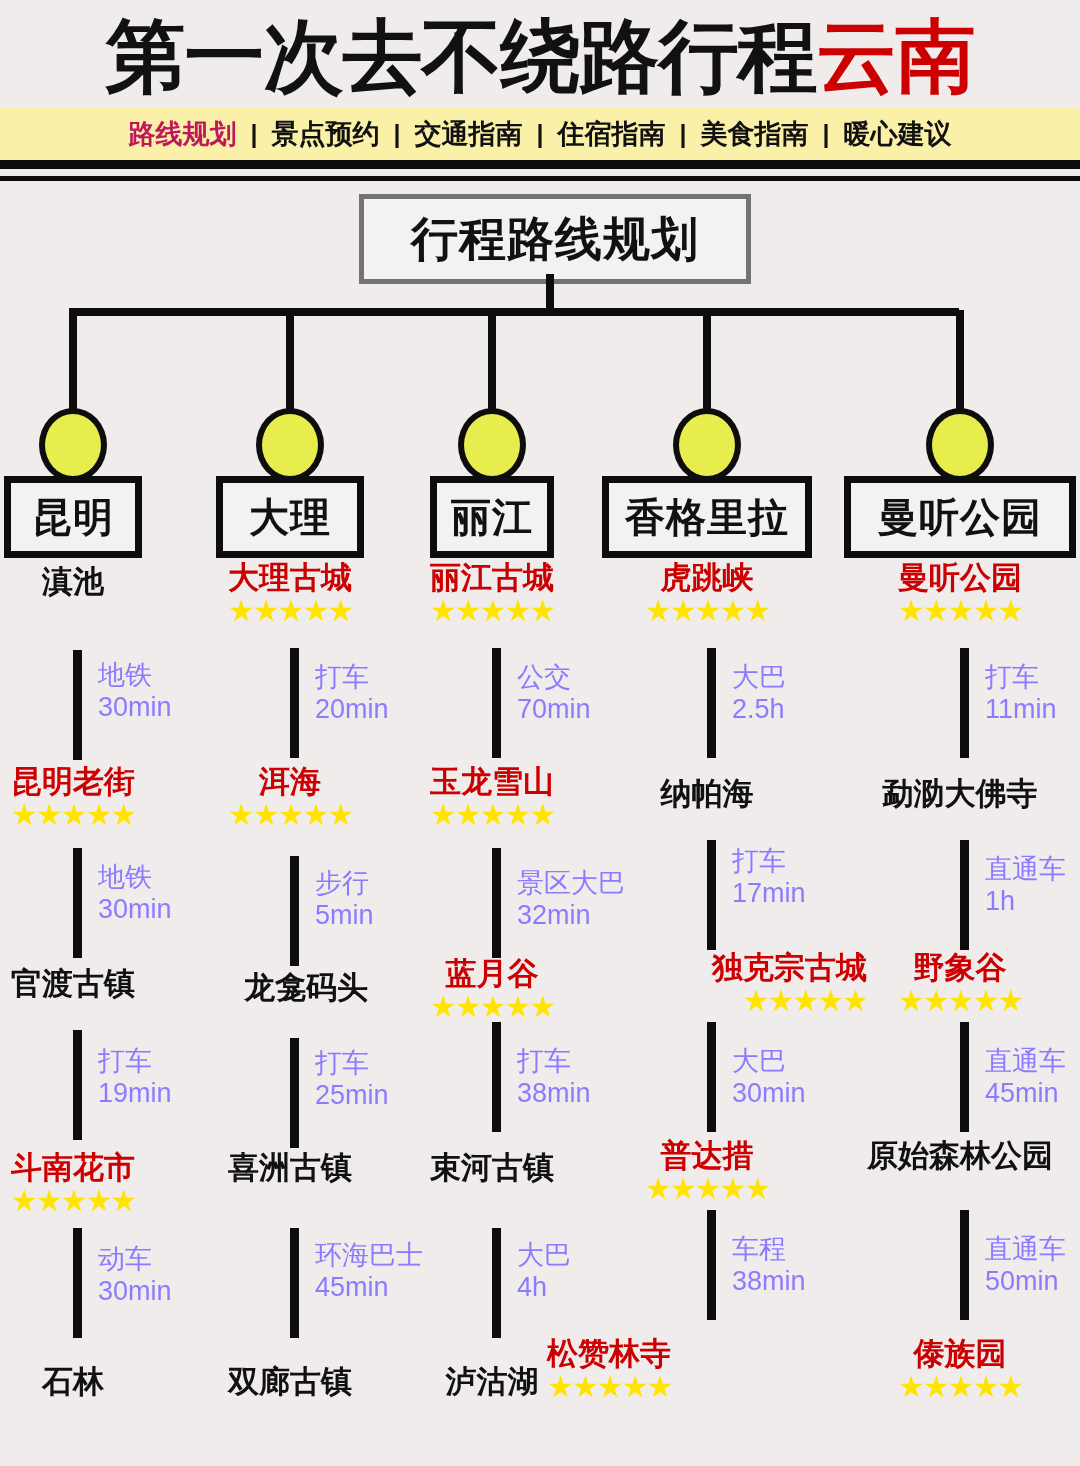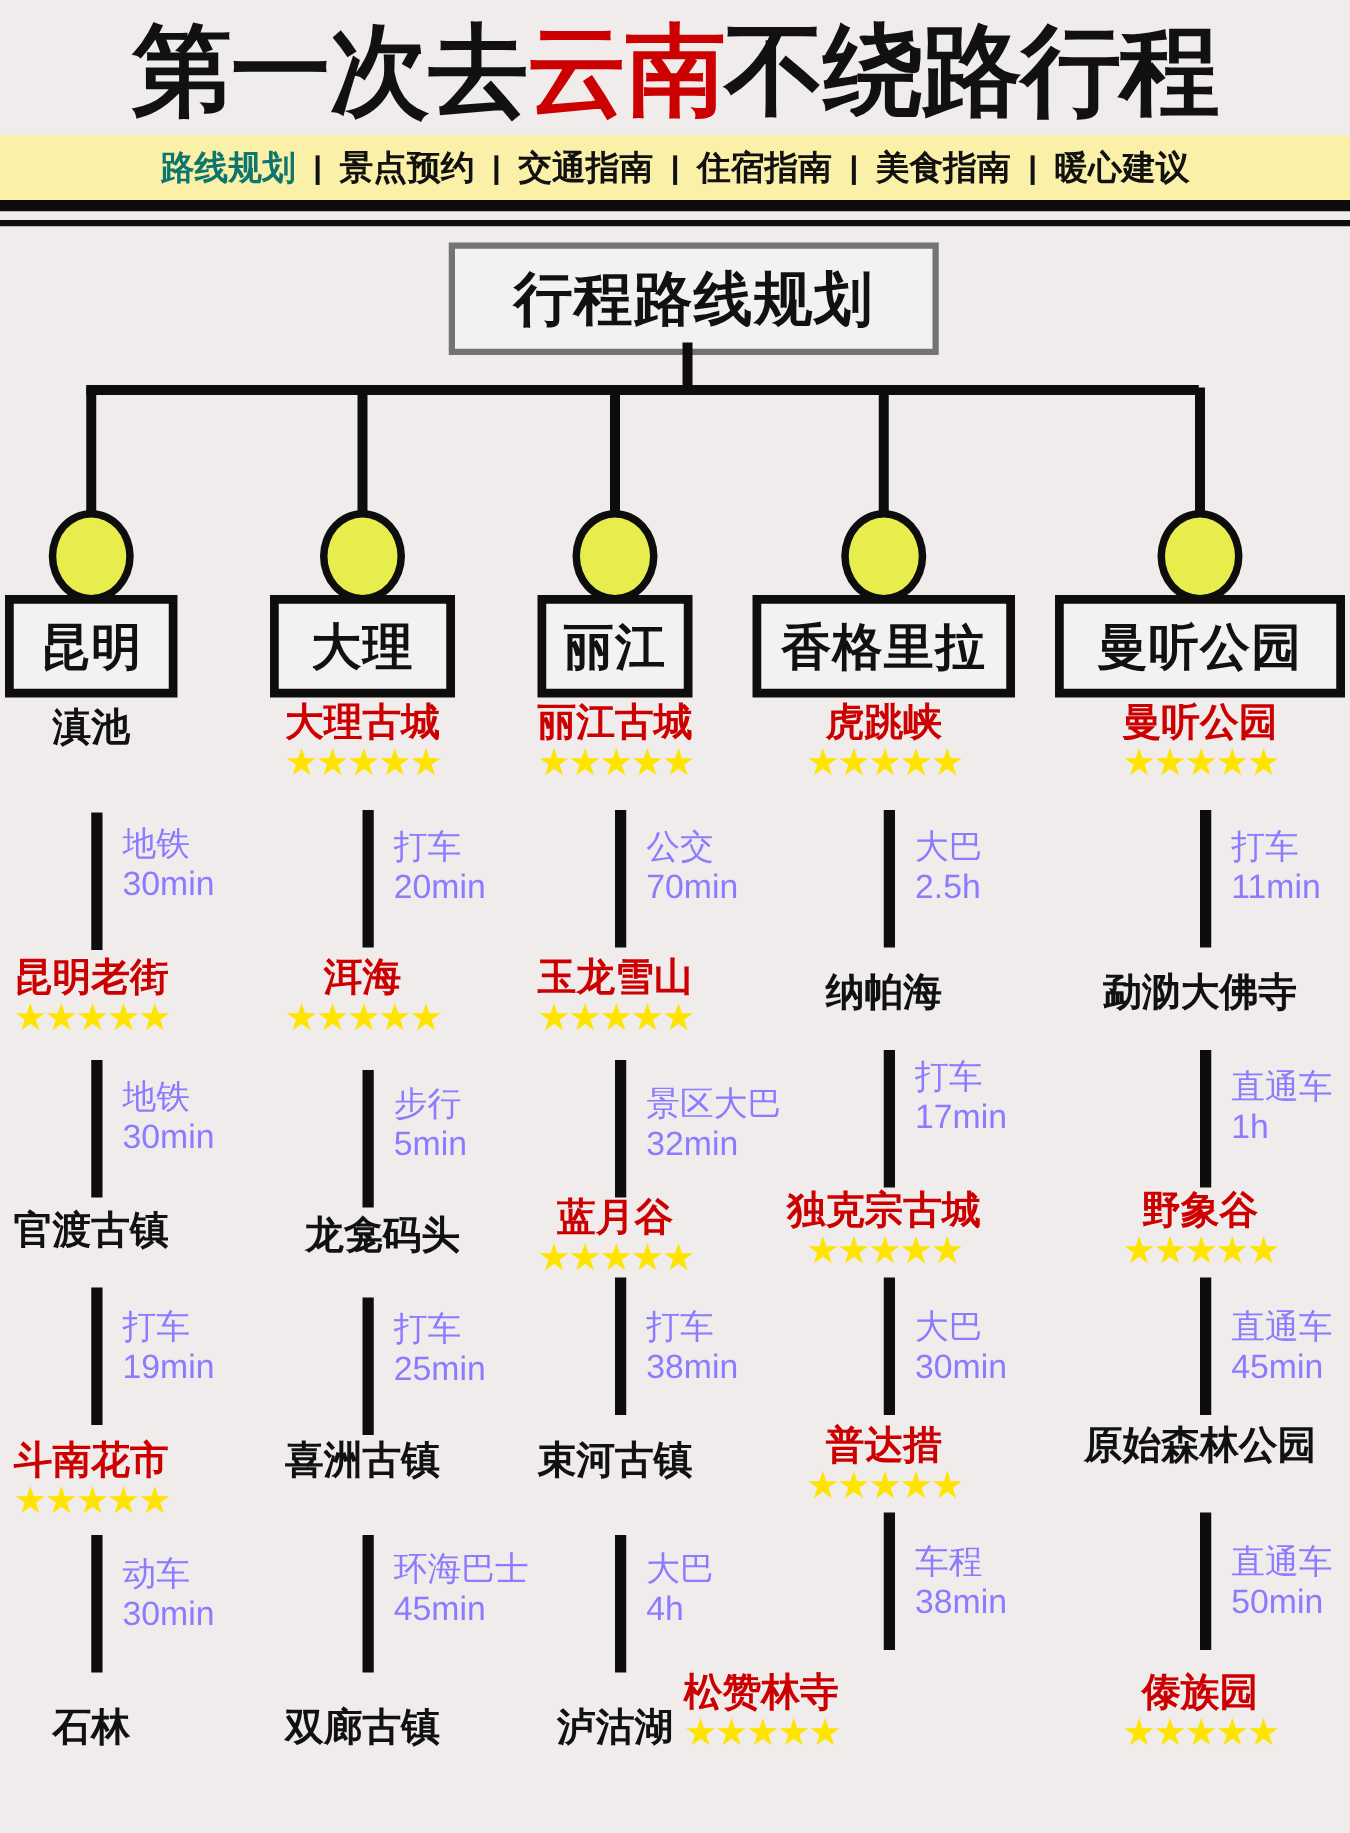--- a/index.html
+++ b/index.html
@@ -23,21 +23,21 @@
 
   #tabbar{
     position:absolute;left:0;top:108px;width:1080px;height:52px;
     background:#fbf0a8;
     display:flex;align-items:center;justify-content:center;
     gap:0px;
   }
   #tabbar .tab{
     font-size:27px;font-weight:bold;color:#111;padding:0 14px;white-space:nowrap;
   }
-  #tabbar .tab.active{color:#0f766e;}
+  #tabbar .tab.active{color:#be185d;}
   #tabbar .sep{font-size:25px;color:#111;font-weight:bold;}
 
   #rule-thick{position:absolute;left:0;top:160px;width:1080px;height:9px;background:#0d0d0d;}
   #rule-thin{position:absolute;left:0;top:176px;width:1080px;height:5px;background:#0d0d0d;}
 
   
   #root-box{
     position:absolute;left:359px;top:194px;width:382px;height:80px;
     border:5px solid #737373;background:#f4f1f1;
     display:flex;align-items:center;justify-content:center;
@@ -77,22 +77,22 @@
   .edge-lbl{
     position:absolute;color:#8c7aff;font-size:27px;line-height:1.18;
     white-space:nowrap;font-weight:normal;text-align:left;
   }
 </style>
 </head>
 <body>
 
 <div id="header-title">
     <span class="seg">第一次去</span>
+    <span class="seg">不绕路行程</span>
     <span class="seg accent">云南</span>
-    <span class="seg">不绕路行程</span>
   </div>
 
 <div id="tabbar">
     <span class="tab active">路线规划</span>
     <span class="sep">|</span>
     <span class="tab">景点预约</span>
     <span class="sep">|</span>
     <span class="tab">交通指南</span>
     <span class="sep">|</span>
     <span class="tab">住宿指南</span>
@@ -269,21 +269,21 @@
         <span class="nm hl">虎跳峡</span>
         <span class="stars">★★★★★</span>
       </div>
     </div>
     <div class="stop" style="top: 778px; left: 0px; width: 1080px; text-align: left;">
       <div style="position: absolute; left: 547px; width: 320px; text-align: center;">
         <span class="nm pl">纳帕海</span>
       </div>
     </div>
     <div class="stop" style="top: 952px; left: 0px; width: 1080px; text-align: left;">
-      <div style="position: absolute; left: 547px; width: 320px; text-align: center;">
+      <div style="position: absolute; left: 547px; width: 320px; text-align: right;">
         <span class="nm hl">独克宗古城</span>
         <span class="stars">★★★★★</span>
       </div>
     </div>
     <div class="stop" style="top: 1140px; left: 0px; width: 1080px; text-align: left;">
       <div style="position: absolute; left: 547px; width: 320px; text-align: center;">
         <span class="nm hl">普达措</span>
         <span class="stars">★★★★★</span>
       </div>
     </div>

